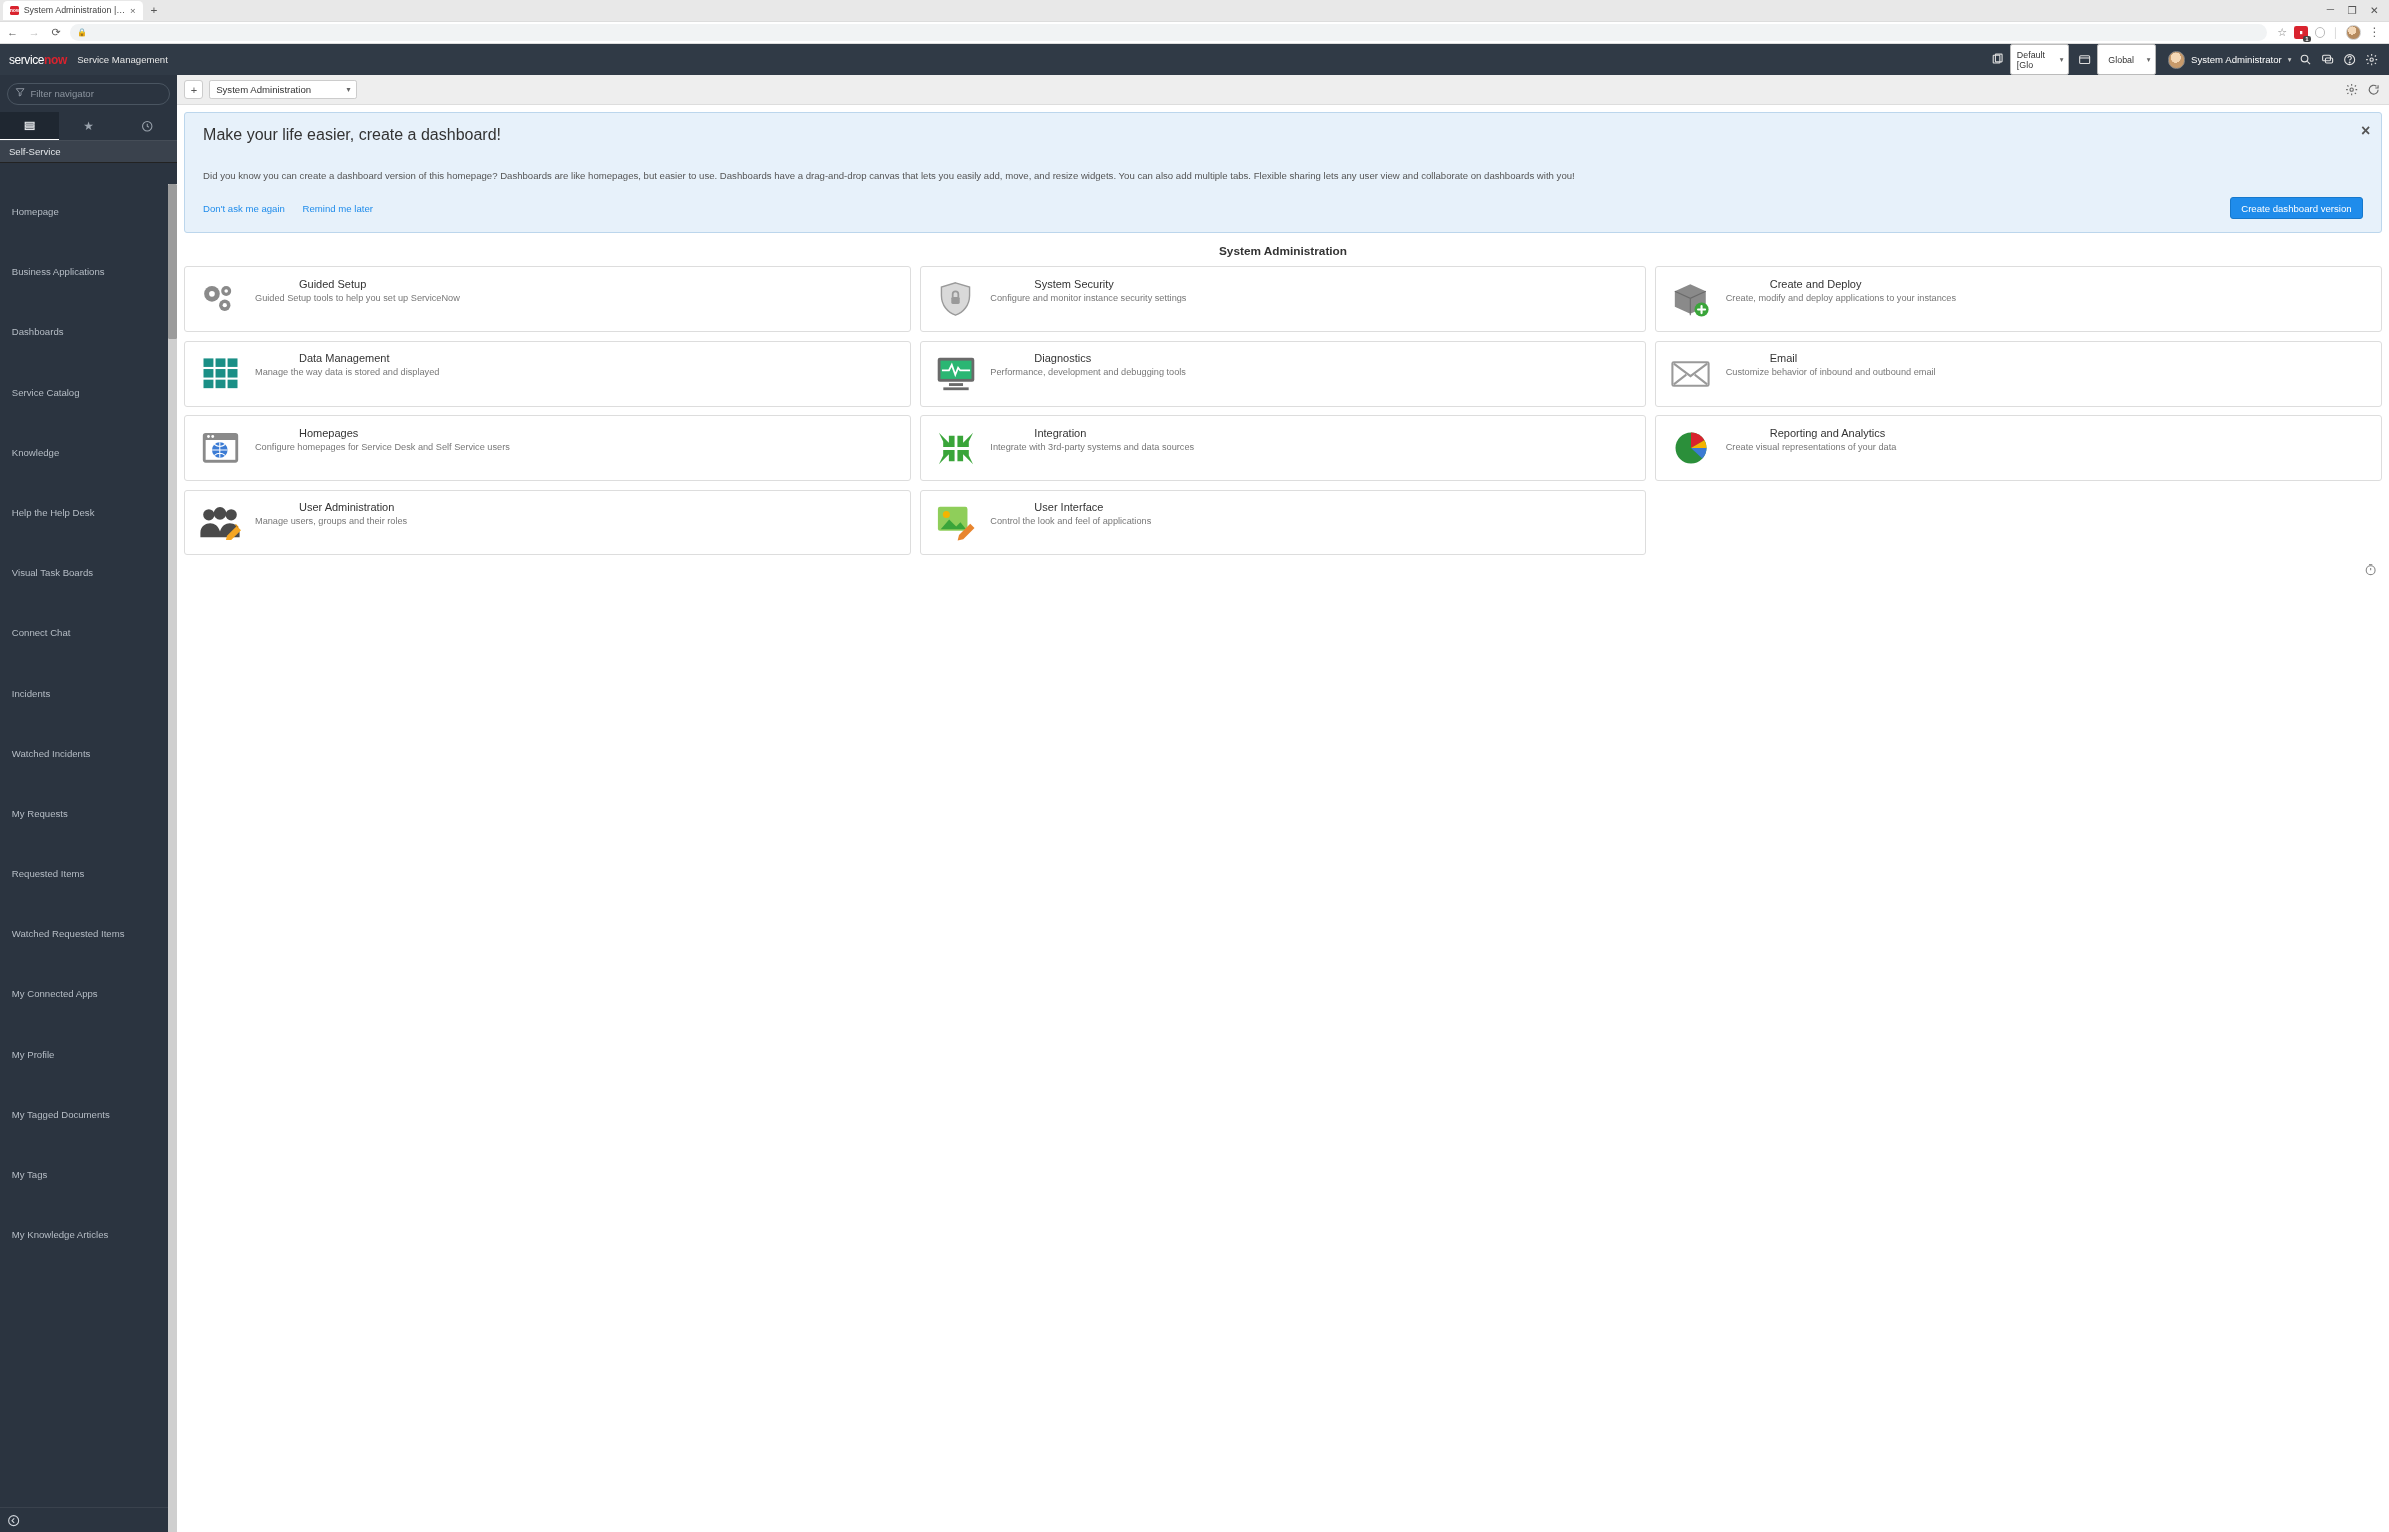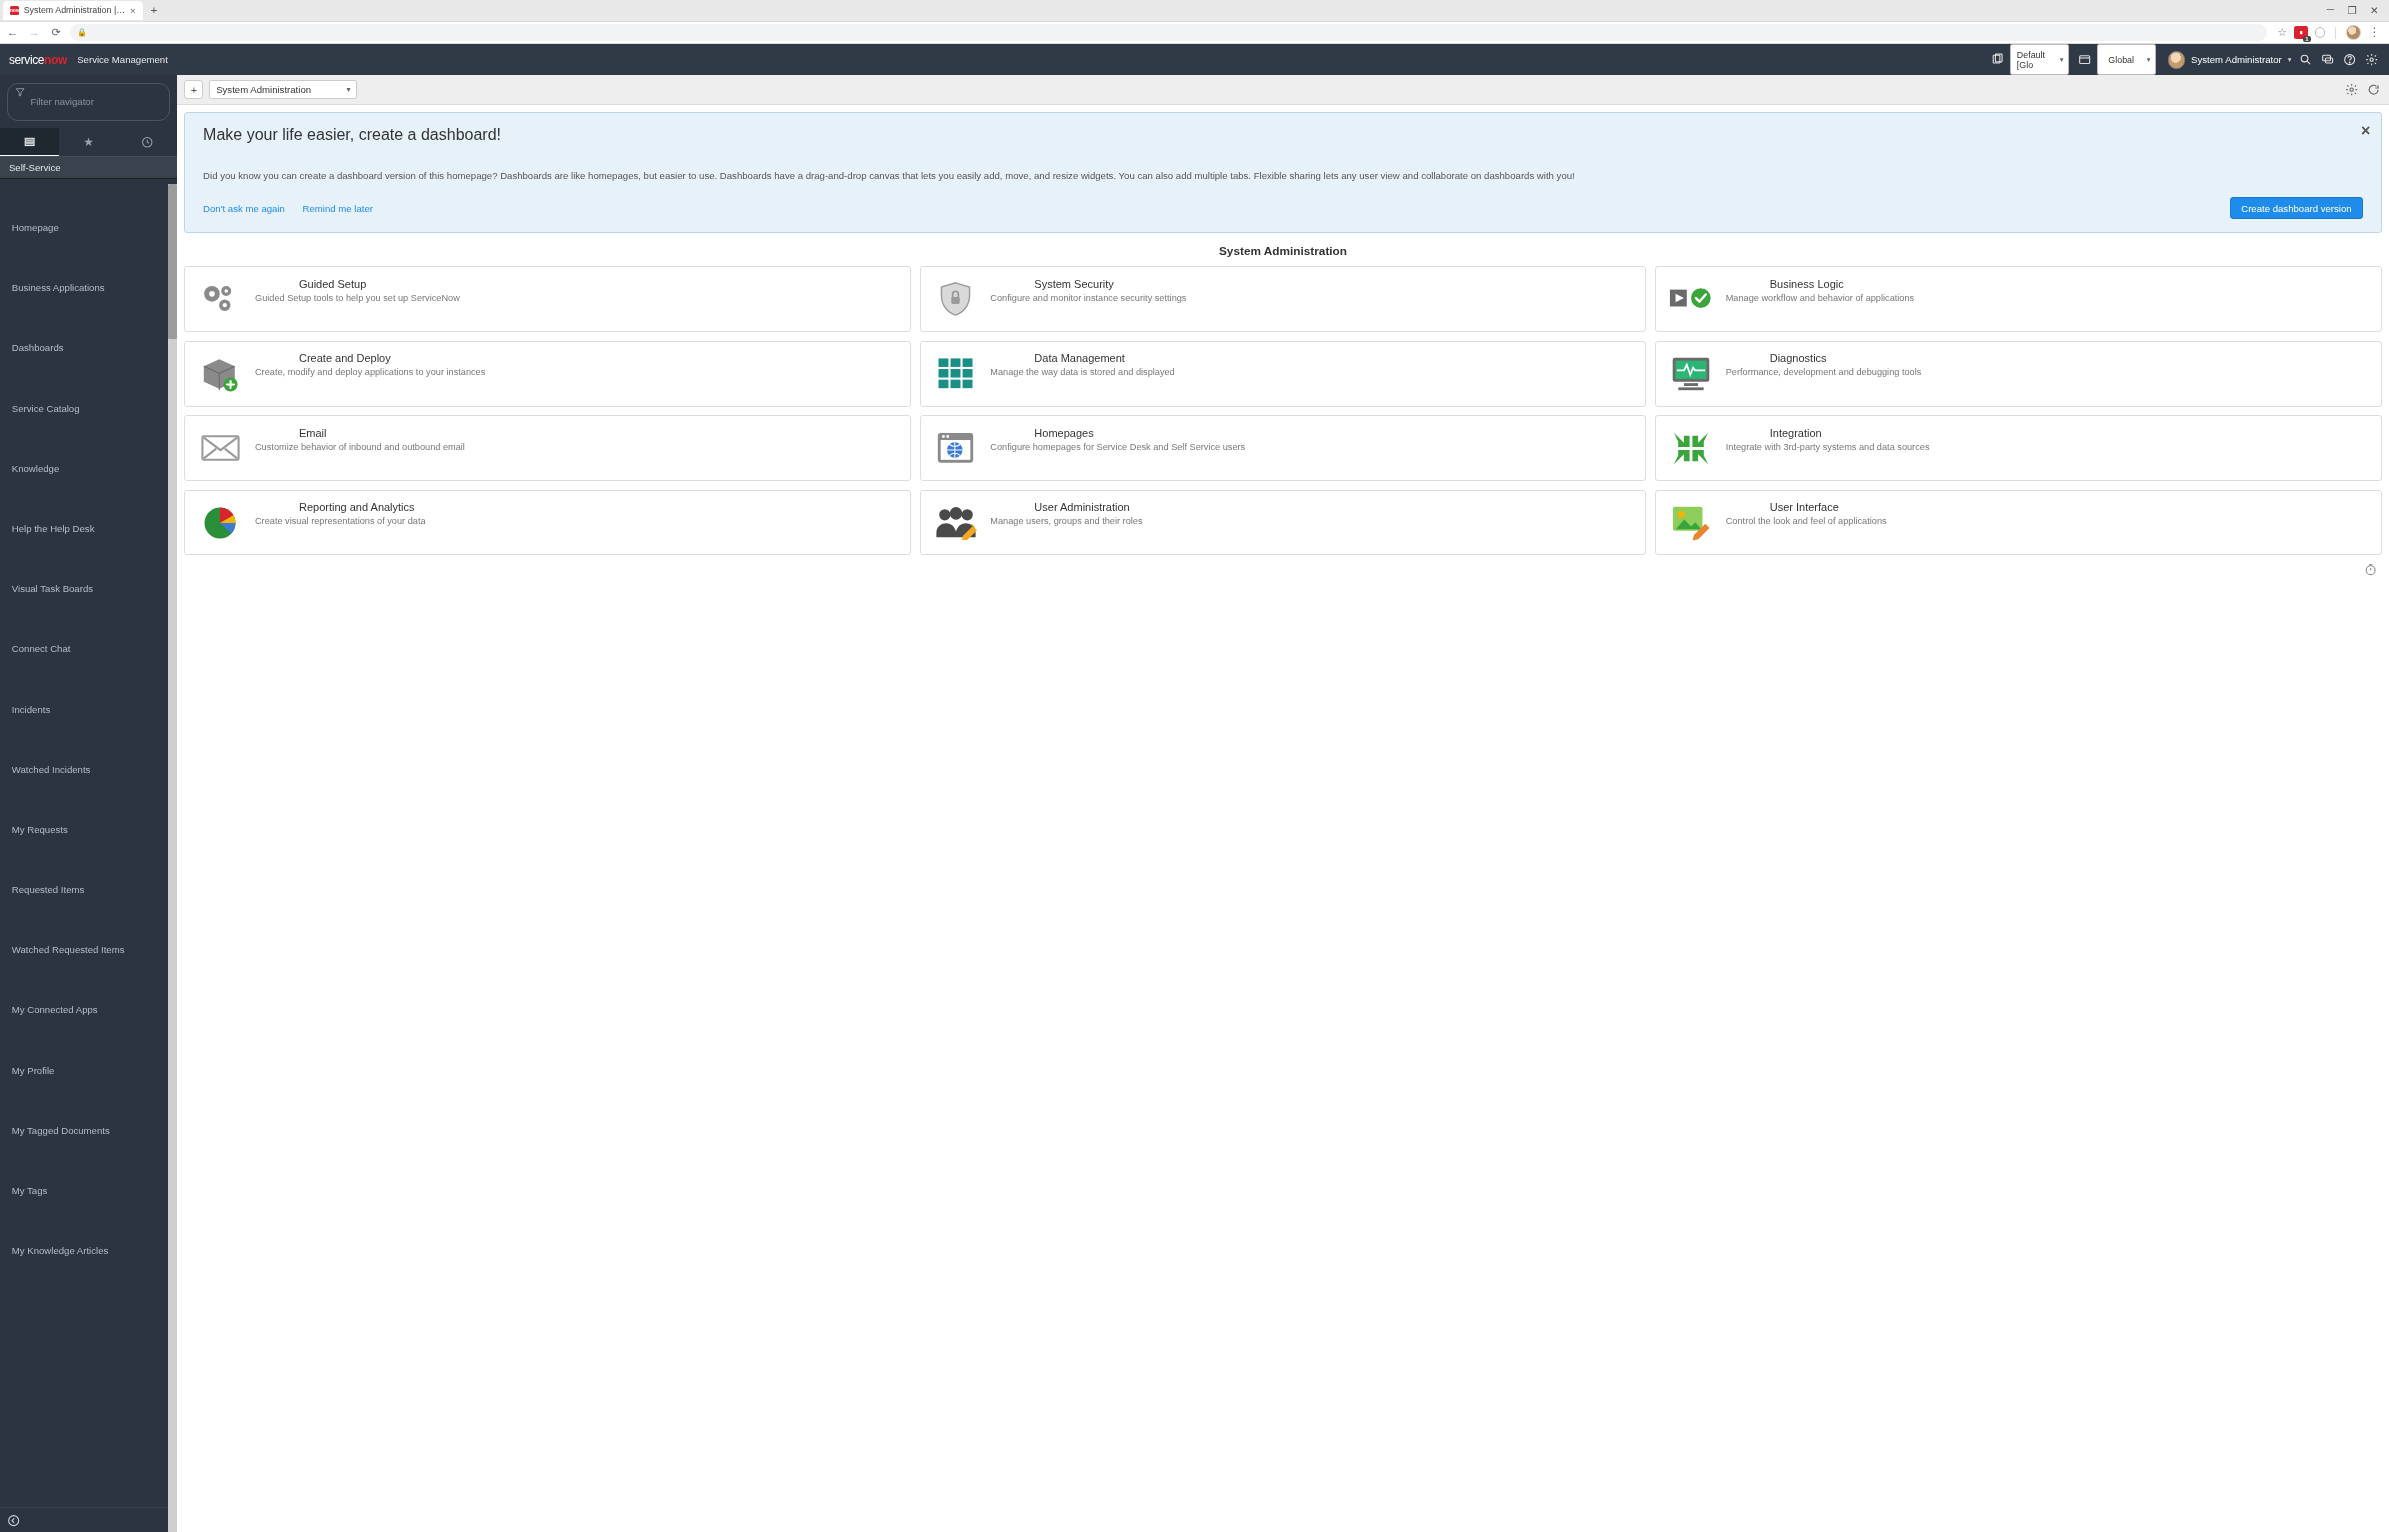--- a/index.html
+++ b/index.html
@@ -42,21 +42,21 @@
   .user-avatar { width: 17.7px; height: 17.7px; border-radius: 50%; background: radial-gradient(circle at 45% 35%, #f4d8b6 38%, #c79a6b 39%); border: 0.7px solid #888;}
   .user-name { font-size: 9.6px; }
   .hdr-icon { width: 14.8px; text-align: center; font-size: 11.8px; color: #e3e3e3; cursor: pointer; }
   
   
   .app-body { display: flex; height: calc(100vh - 44px - 31px); }
   
   
   .left-nav { width: 177px; background: #2b3440; color: #cfd4da; display: flex; flex-direction: column; position: relative; }
   .filter-wrap { padding: 7.4px; }
-  .filter-input { width: 100%; height: 38px; border: 0.7px solid #4a5561; background: transparent; border-radius: 11px; padding: 0 8.9px 0 22px; color: #cfd4da; font-size: 9.6px; position: relative; }
+  .filter-input { width: 100%; height: 22px; border: 0.7px solid #4a5561; background: transparent; border-radius: 11px; padding: 0 8.9px 0 22px; color: #cfd4da; font-size: 9.6px; position: relative; }
   .filter-wrap { position: relative; }
   .filter-wrap .funnel { position: absolute; left: 14.8px; top: 11.8px; color: #9aa3ad; font-size: 9.6px; }
   .nav-tabs { display: flex; height: 28px; }
   .nav-tab { flex: 1; display: flex; align-items: center; justify-content: center; color: #9aa3ad; font-size: 11.8px; cursor: pointer; }
   .nav-tab.active { background: #1f2731; color: #e4e7ea; border-bottom: 1.5px solid #fff; }
   .nav-section-header { background: #3a424d; color: #e4e7ea; padding: 5.2px 8.9px; font-size: 9.6px; border-top:0.7px solid #454d57; border-bottom:0.7px solid #222;}
   .nav-items { flex: 1; overflow-y: auto; }
   .nav-item { padding: 6.6px 11.8px; font-size: 9.6px; color: #b6bdc5; cursor: pointer; margin-top: 36px; }
   .left-scroll-track { position:absolute; right:0; top:109px; bottom:0; width:8.9px; background:#cfcfcf;}
   .left-scroll-thumb { position:absolute; top:0; width:8.9px; height:155px; background:#9b9b9b; border-radius:1.5px;}
@@ -322,34 +322,20 @@
                 <path d="M26 24v-4a4 4 0 0 1 8 0v4" fill="none" stroke="#9a9a9a" stroke-width="2.5"></path>
               </svg>
             </div>
             <div class="card-body">
               <div class="card-title">System Security</div>
               <div class="card-desc">Configure and monitor instance security settings</div>
             </div>
           </div>
           <div class="card">
             <div class="card-icon">
-              <svg width="46" height="29.5" viewBox="0 0 64 42">
-                <rect x="2" y="8" width="24" height="24" fill="#6a6a6a"></rect>
-                <path d="M10 14l12 6-12 6z" fill="#fff"></path>
-                <circle cx="46" cy="20" r="14" fill="#3aa53a"></circle>
-                <path d="M39 20l5 5 9-10" stroke="#fff" stroke-width="3.5" fill="none" stroke-linecap="round"></path>
-              </svg>
-            </div>
-            <div class="card-body">
-              <div class="card-title">Business Logic</div>
-              <div class="card-desc">Manage workflow and behavior of applications</div>
-            </div>
-          </div>
-          <div class="card">
-            <div class="card-icon">
               <svg width="44" height="38" viewBox="0 0 62 54">
                 <path d="M8 16l22-10 22 10v22l-22 10-22-10z" fill="#8a8a8a"></path>
                 <path d="M8 16l22 10 22-10M30 26v24" stroke="#6a6a6a" stroke-width="1.5" fill="none"></path>
                 <circle cx="46" cy="42" r="10" fill="#3aa53a"></circle>
                 <path d="M46 37v10M41 42h10" stroke="#fff" stroke-width="3" stroke-linecap="round"></path>
               </svg>
             </div>
             <div class="card-body">
               <div class="card-title">Create and Deploy</div>
               <div class="card-desc">Create, modify and deploy applications to your instances</div>

